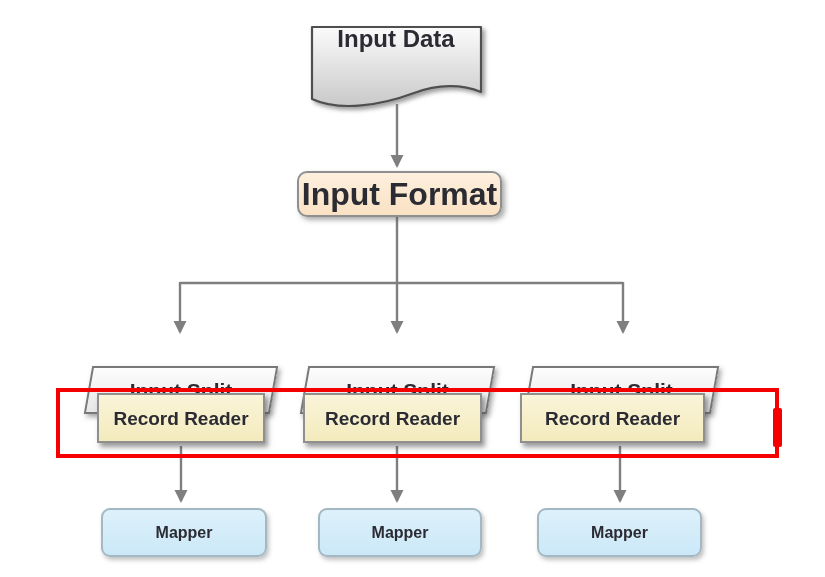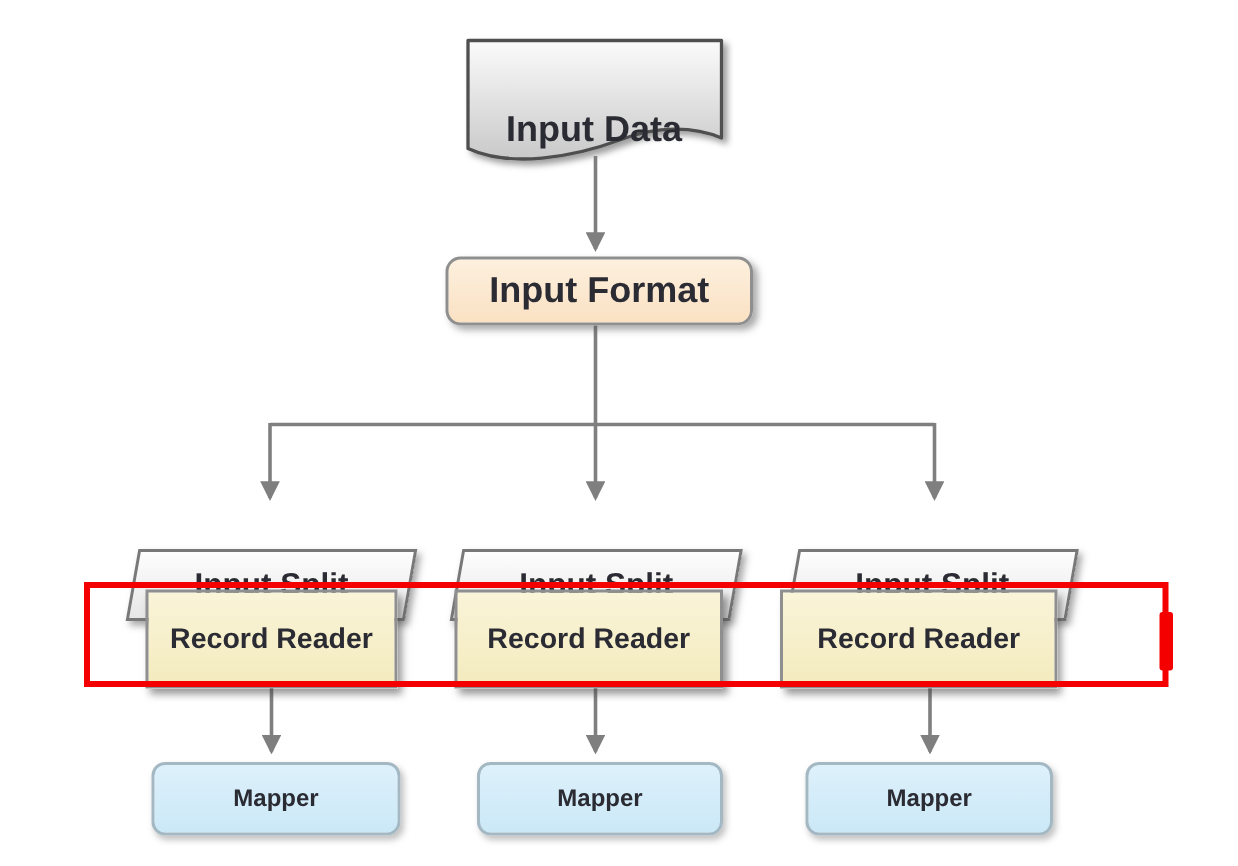--- a/index.html
+++ b/index.html
@@ -30,32 +30,32 @@
   .label{
     color:#2b2b33;
     font-weight:600;
     white-space:nowrap;
     line-height:1;
   }
   
   .doc-label{
     position:absolute;
     left:311px;top:27px;width:170px;height:72px;
-    display:flex;align-items:flex-end;justify-content:center;
+    display:flex;align-items:flex-start;justify-content:center;
   }
   .doc-label .label{font-size:24px;}
   
   .format{
     left:297px;top:171px;width:205px;height:46px;
     background:linear-gradient(#fdf0de,#fae1c3);
     border:2px solid #8f8f8f;
     border-radius:10px;
     box-shadow:3px 3px 5px rgba(90,90,90,.5);
   }
-  .format .label{font-size:24px;}
+  .format .label{font-size:32px;}
   
   .split{
     position:absolute;
     height:48px;
     margin-top:29px;
   }
   .split-bg{
     position:absolute;
     left:0;top:0;right:0;bottom:0;
     background:linear-gradient(#fdfdfd,#e7e7e7);
@@ -70,21 +70,21 @@
     width:100%;
     text-align:center;
     top:50%;
     transform:translateY(-50%);
   }
   .split-1{left:88px;top:337px;width:186px;}
   .split-2{left:304px;top:337px;width:187px;}
   .split-3{left:528px;top:337px;width:187px;}
   
   .reader{
-    top:393px;height:66px;
+    top:393px;height:50px;
     background:linear-gradient(#faf4d9,#f3ebbd);
     border:2px solid #8f8f8f;
     box-shadow:3px 4px 5px rgba(70,70,70,.55);
   }
   .reader .label{font-size:19px;}
   .reader-1{left:97px;width:168px;}
   .reader-2{left:303px;width:179px;}
   .reader-3{left:520px;width:185px;}
   
   .mapper{

